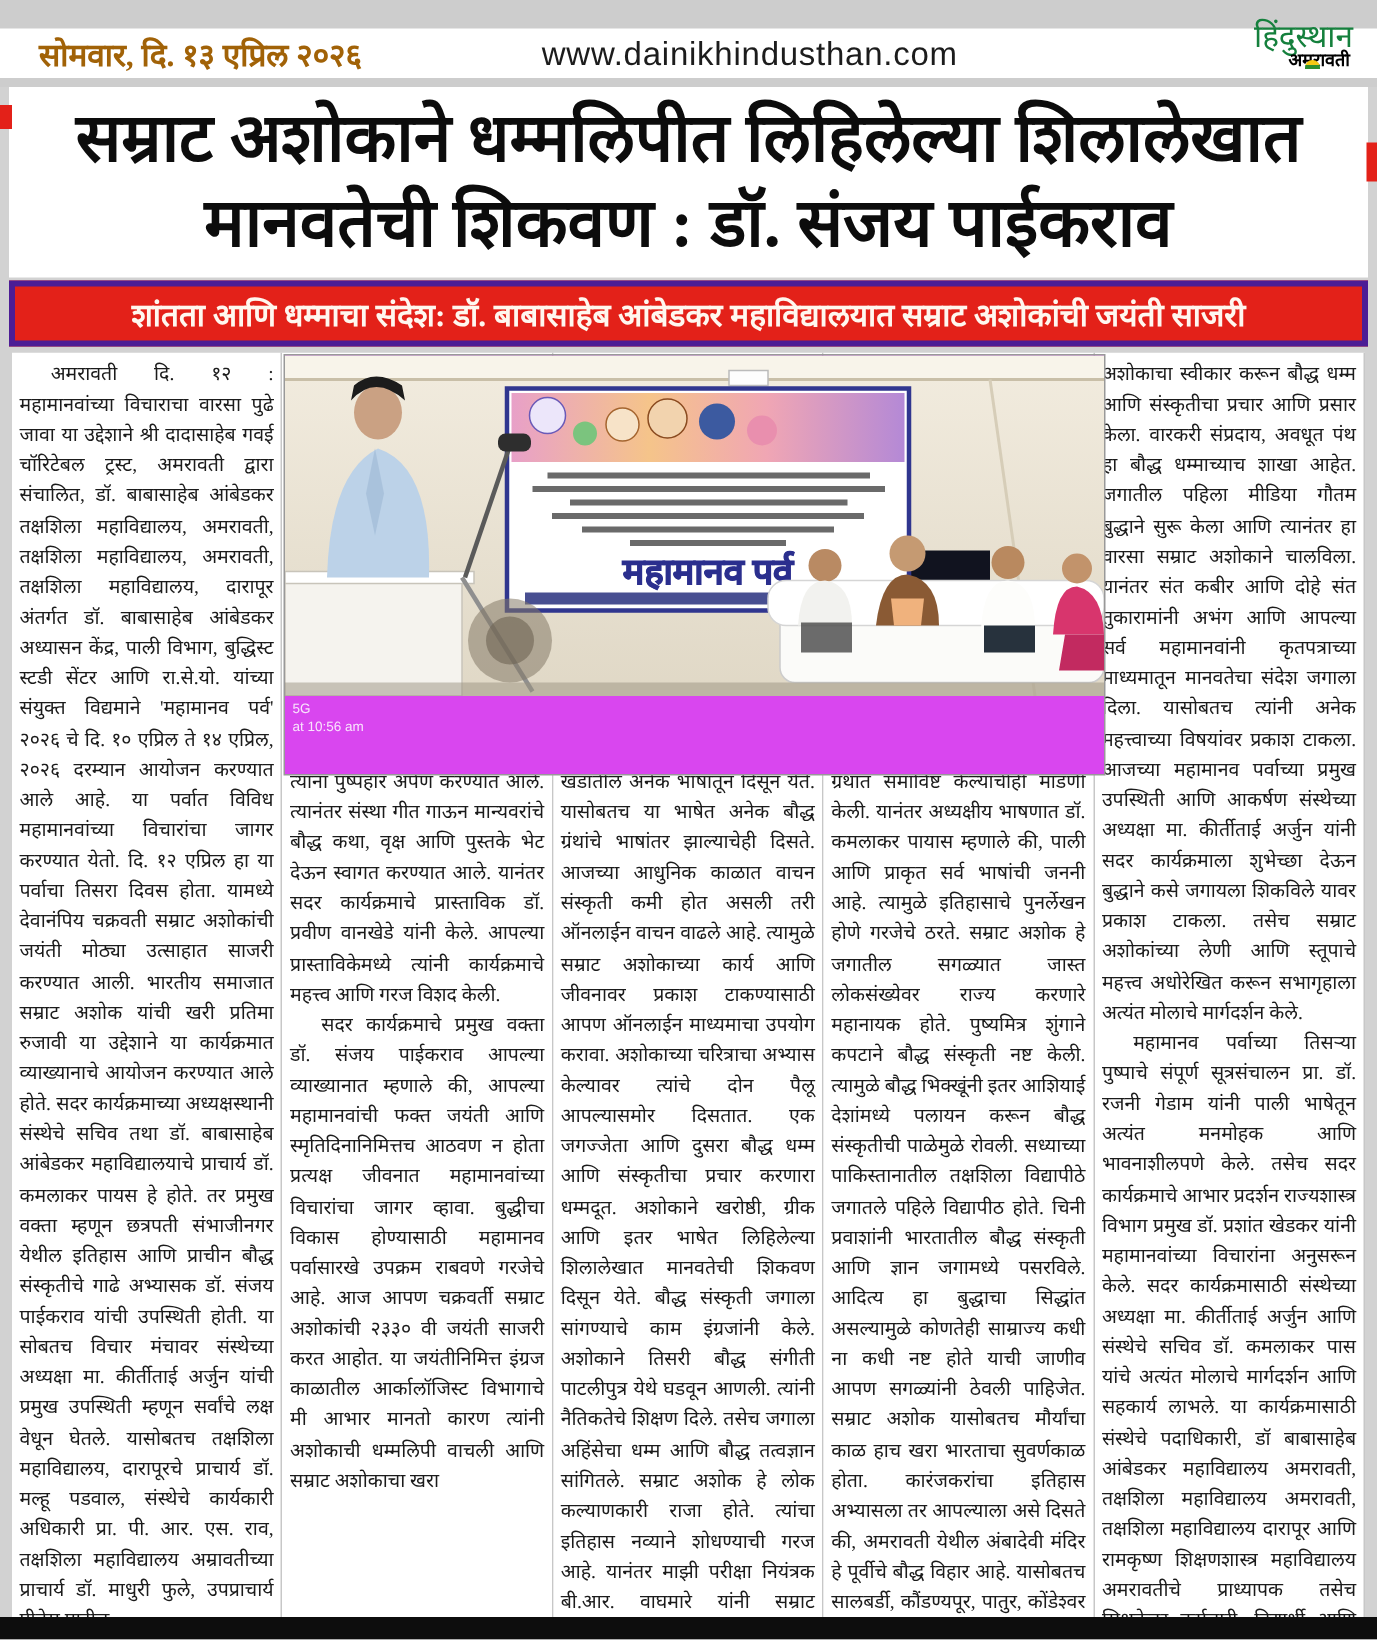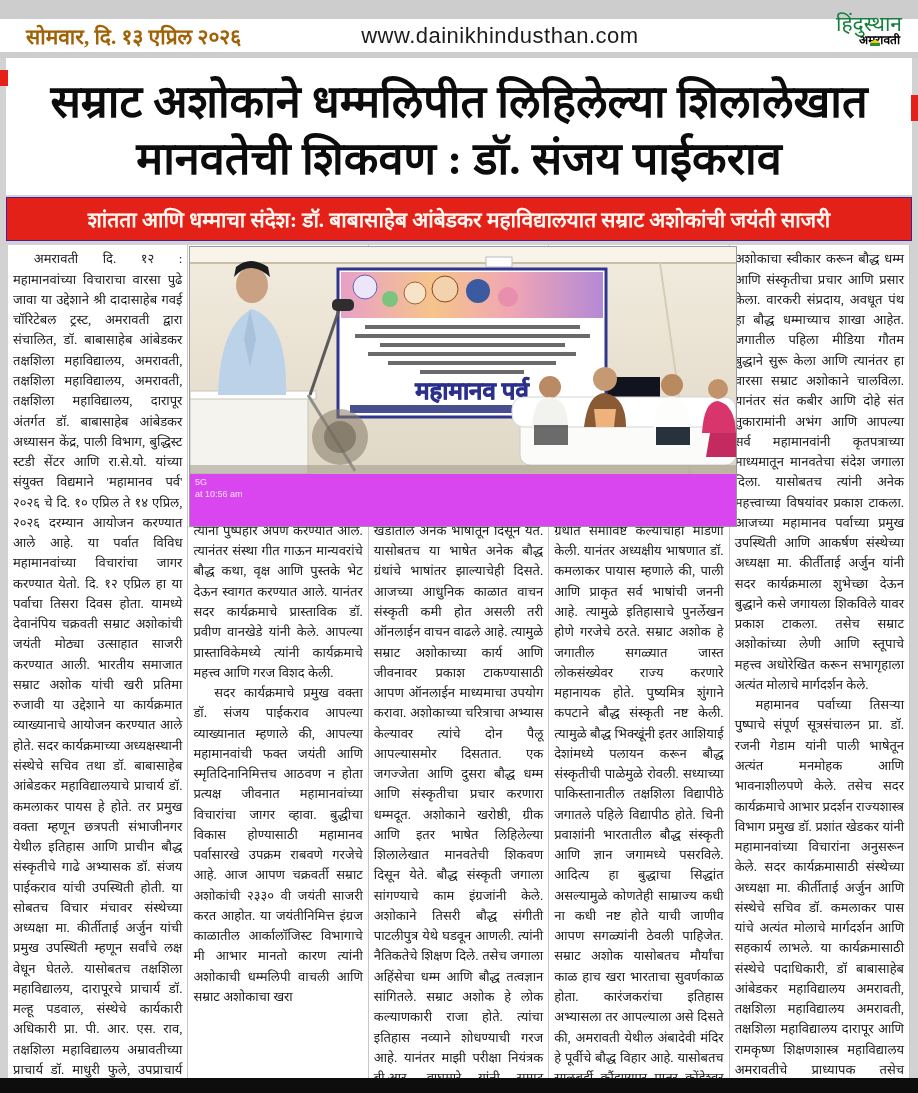--- a/index.html
+++ b/index.html
@@ -26,35 +26,35 @@
   .mast-logo-wrap { position:absolute; right:16px; top:-6px; text-align:right; }
   .mast-logo { font-size:21px; font-weight:400; color:#15803d; line-height:1.05; }
   .mast-edition { font-size:12px; font-weight:700; color:#000000; margin-top:-4px; margin-right:2px; }
   .sun-icon {
     position:absolute; left:34px; bottom:2px; width:10px; height:6px;
     background:linear-gradient(#f6c914 55%, #2f8f2f 55%);
     border-radius:10px 10px 0 0;
   }
   
   .headline-block {
-    position:relative; background:#ffffff; margin:0 6px; padding:16px 6px 8px 6px;
+    position:relative; background:#ffffff; margin:0 6px; padding:6px 6px 8px 6px;
     text-align:center;
   }
   .headline-line {
     font-size:45px; font-weight:800; color:#0c0c0c; line-height:1.26;
     font-family:"Liberation Serif","DejaVu Serif",serif;
   }
   .edge-red { position:absolute; background:#e32119; }
   .edge-red.left { left:0; top:70px; width:8px; height:16px; }
   .edge-red.right { right:0; top:95px; width:7px; height:26px; }
   
   .subhead-bar {
     margin:2px 6px 0 6px; height:44px; background:#e32119;
     display:flex; align-items:center; justify-content:center;
-    border:1px solid #4c1d95;
+    border:4px solid #4c1d95;
   }
   .subhead-text {
     color:#fff7ef; font-size:21px; font-weight:700; white-space:nowrap;
   }
   
   .content {
     position:relative; margin:4px 8px 0 8px; background:transparent;
     display:flex; height:846px; overflow:hidden;
   }
   .col {

